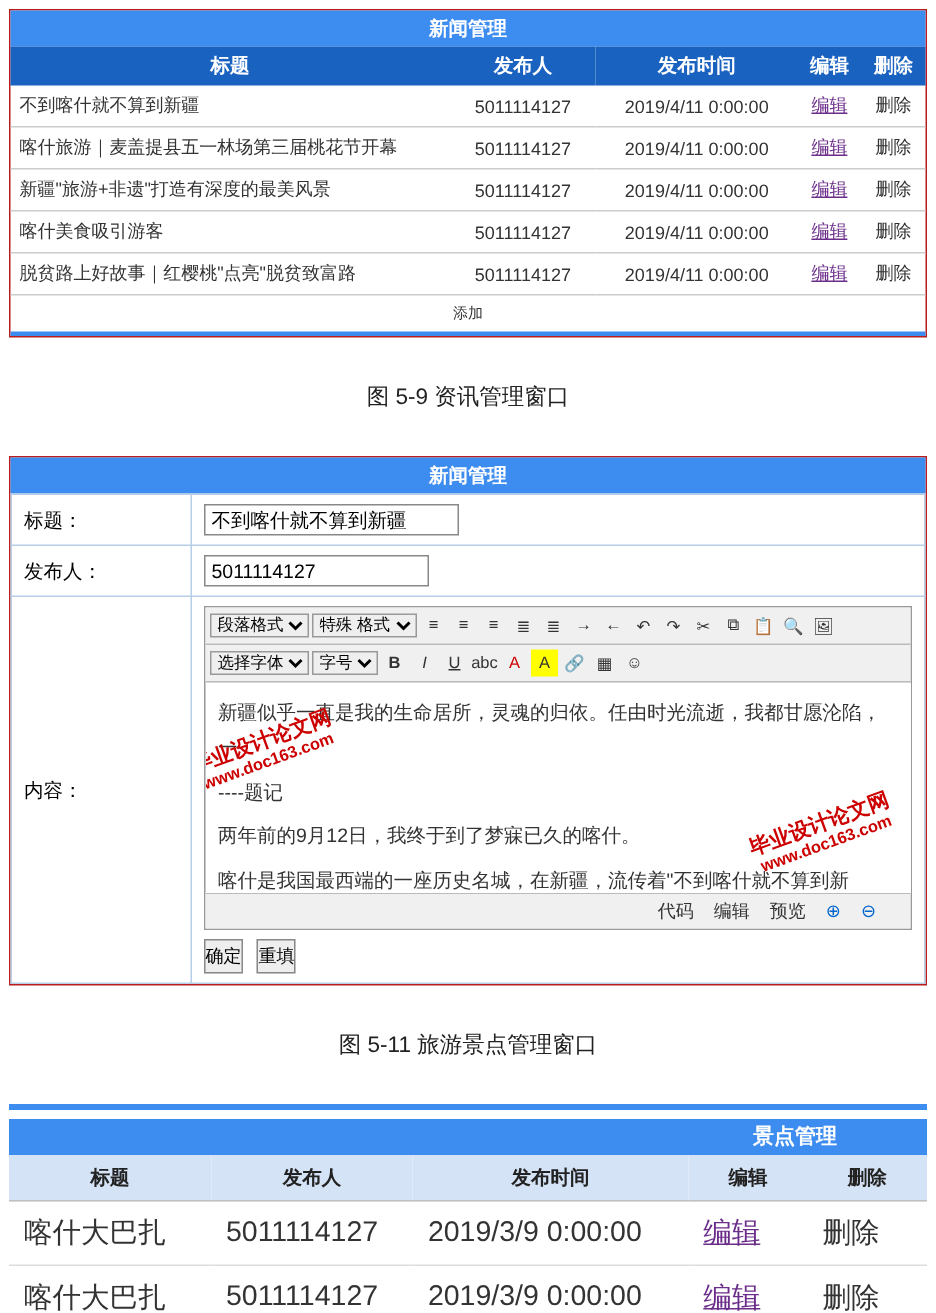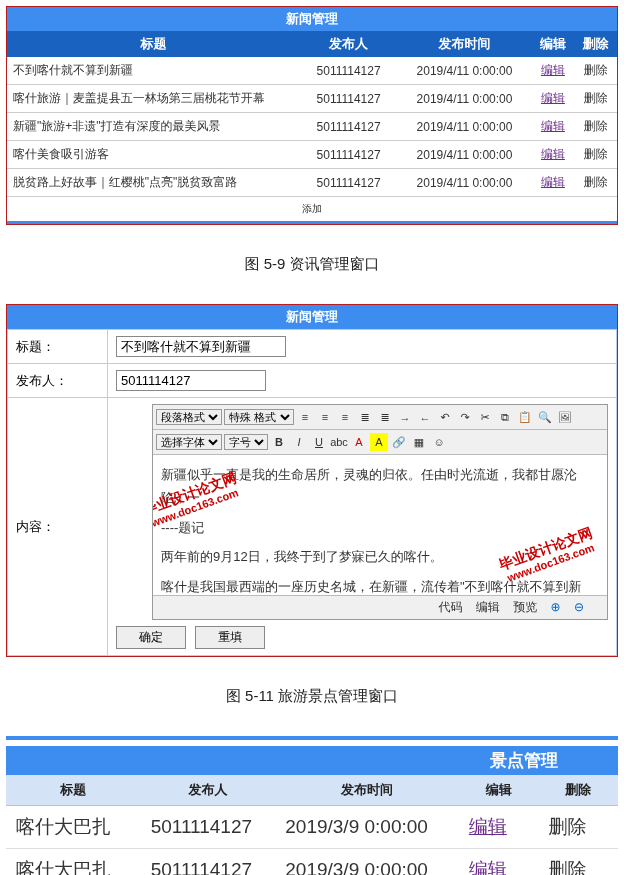--- a/index.html
+++ b/index.html
@@ -61,21 +61,21 @@
       color: #222;
     }
     
     .form-table { width: 100%; border-collapse: collapse; }
     .form-table td {
       border: 1px solid #b8cee8;
       padding: 6px 8px;
       vertical-align: middle;
     }
     .form-table td.label {
-      width: 100px;
+      width: 120px;
       background: #fff;
       text-align: left;
       font-size: 13px;
     }
     .form-table input[type=text] {
       font-size: 13px;
       padding: 2px 4px;
       border: 1px solid #888;
       background: #fff;
     }
@@ -120,21 +120,21 @@
     .editor-footer {
       border-top: 1px solid #bbb;
       text-align: right;
       padding: 3px 18px;
       background: #f0f0f0;
       font-size: 12px;
     }
     .editor-footer span { margin: 0 5px; cursor: pointer; color: #333; }
     .btn {
       font-size: 12px;
-      padding: 2px 22px;
+      padding: 2px 0;
       border: 1px solid #888;
       background: #eee;
       cursor: pointer;
       margin-right: 6px;
     }
     .watermark {
       position: absolute;
       color: #cc0000;
       font-family: Arial, sans-serif;
       font-size: 11px;
@@ -150,21 +150,21 @@
     }
     .panel2 {
       margin: 6px;
     }
     .panel2 .title-stripe {
       background: #3d8cf0;
       color: #fff;
       text-align: right;
       padding: 3px 60px 3px 16px;
       font-weight: bold;
-      font-size: 17px;
+      font-size: 14px;
     }
     .panel2 table { width: 100%; border-collapse: collapse; }
     .panel2 th {
       background: #d5e3f6;
       color: #222;
       padding: 6px;
       text-align: center;
       font-size: 13px;
       border-bottom: 1px solid #c0c0c0;
     }
@@ -241,21 +241,21 @@
       <td class="label">标题：</td>
       <td><input type="text" style="width: 170px;" value="不到喀什就不算到新疆"></td>
     </tr>
     <tr>
       <td class="label">发布人：</td>
       <td><input type="text" style="width: 150px;" value="5011114127"></td>
     </tr>
     <tr>
       <td class="label">内容：</td>
       <td>
-        <div class="editor-wrap" style="position:relative;margin-left:36px;">
+        <div class="editor-wrap" style="position:relative;">
           <div class="toolbar">
             <select><option>段落格式</option></select>
             <select><option>特殊     格式</option></select>
             <span class="tbtn">≡</span>
             <span class="tbtn">≡</span>
             <span class="tbtn">≡</span>
             <span class="tbtn">≣</span>
             <span class="tbtn">≣</span>
             <span class="tbtn">→</span>
             <span class="tbtn">←</span>

